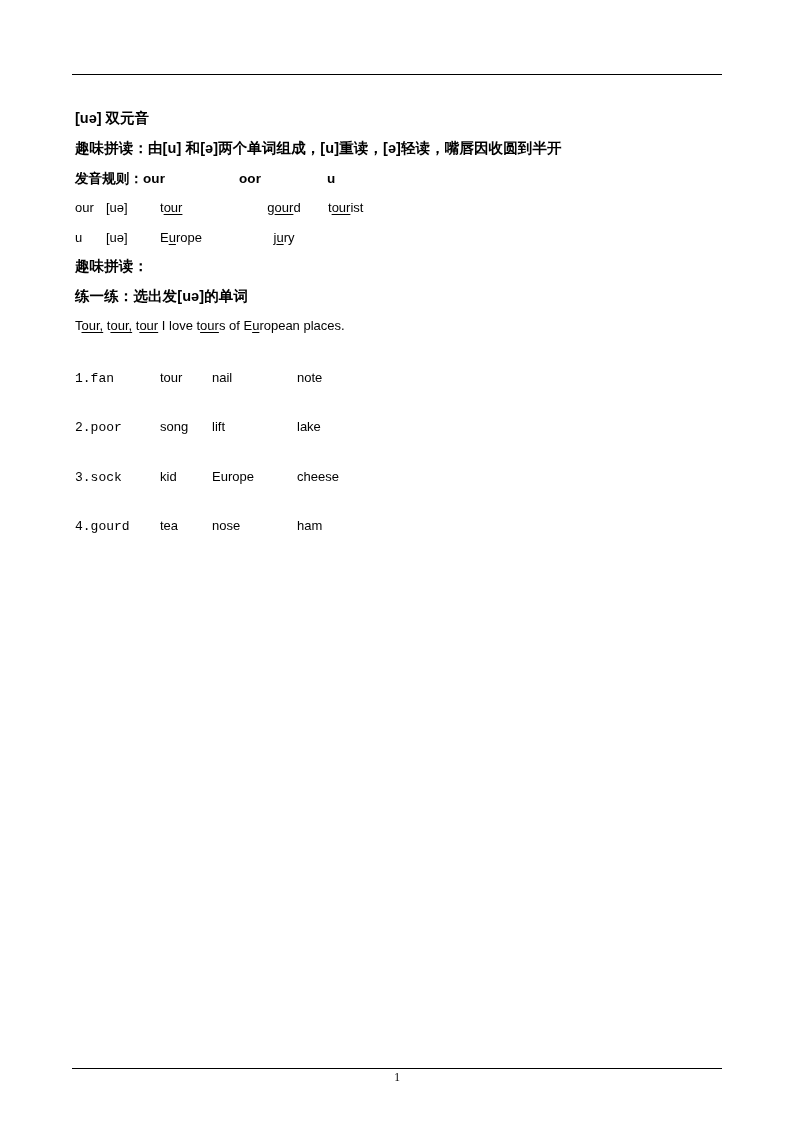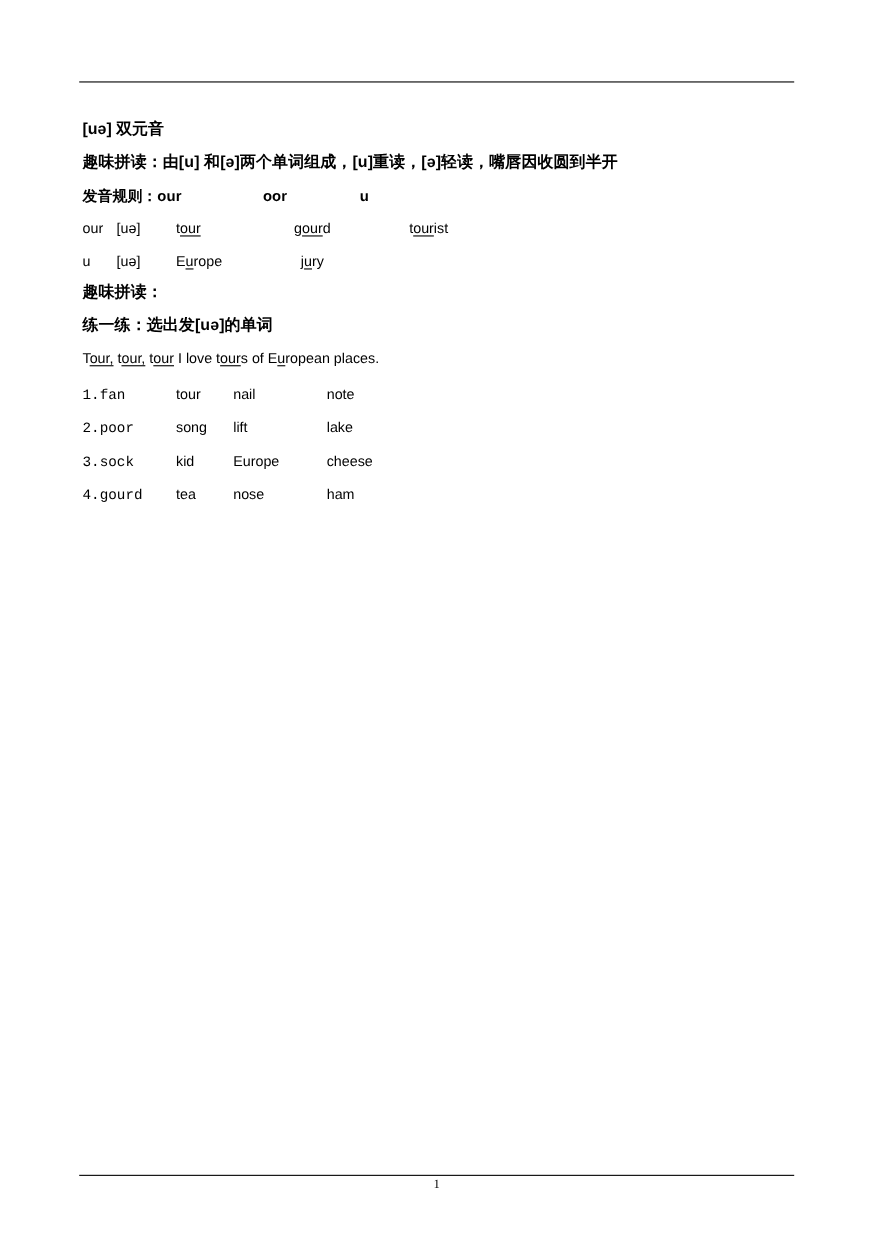--- a/index.html
+++ b/index.html
@@ -79,38 +79,38 @@
 
   .rulerow {
     font-size: 13px;
     line-height: 29.5px;
     white-space: nowrap;
   }
   .rulerow .c-key   { display: inline-block; width: 31px; }
   .rulerow .c-ipa   { display: inline-block; width: 54px; }
   .rulerow .c-w1    { display: inline-block; width: 80px; }
   .rulerow .c-w2    { display: inline-block; width: 88px; text-align: center; }
-  .rulerow .c-w3    { display: inline-block; margin-left: 44px; }
+  .rulerow .c-w3    { display: inline-block; }
 
   .hdr-cols { font-size: 13.5px; font-weight: bold; }
   .hdr-cols .h1 { display: inline-block; width: 96px; }
   .hdr-cols .h2 { display: inline-block; width: 88px; }
 
   .sentence {
     font-size: 13px;
     line-height: 29.5px;
   }
 
   .ex-row {
     font-size: 13px;
     line-height: 29.5px;
     white-space: nowrap;
   }
   .ex-row .e1 { display: inline-block; width: 85px; font-family: Liberation Mono, monospace; }
-  .ex-row .e2 { display: inline-block; width: 52px; }
+  .ex-row .e2 { display: inline-block; width: 52px; margin-top: 19px; }
   .ex-row .e3 { display: inline-block; width: 85px; }
   .ex-row .e4 { display: inline-block; }
 
   .gap-small { height: 3px; }
 
   u { text-decoration: underline; text-underline-offset: 1.5px; }
 </style>
 </head>
 <body>
 

